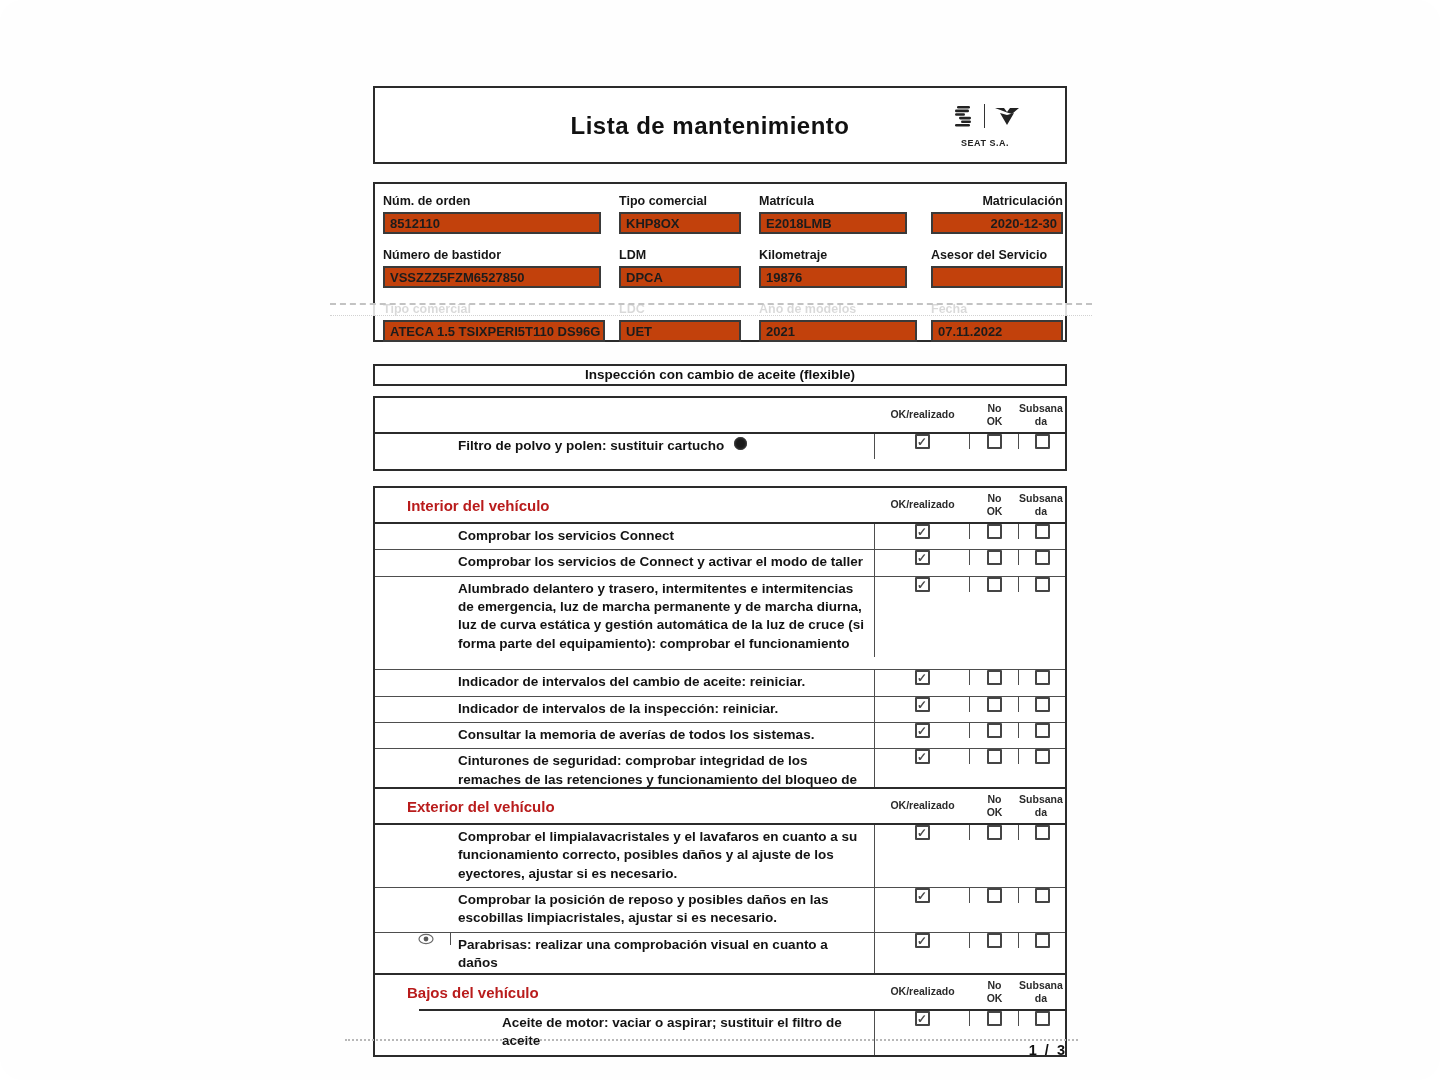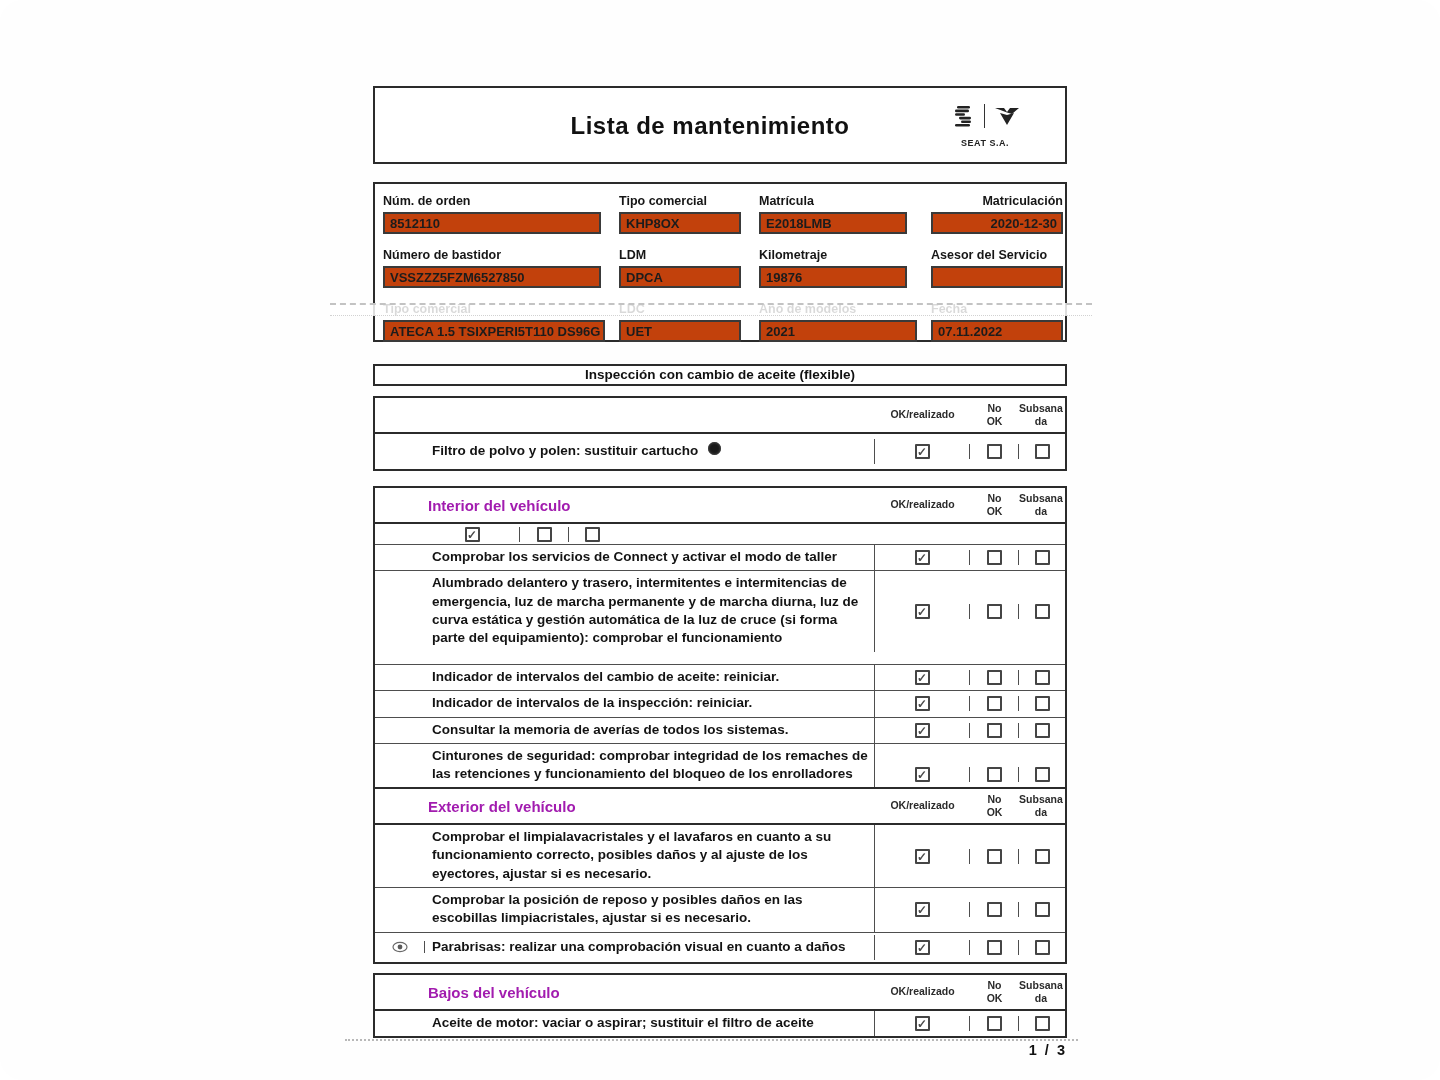--- a/index.html
+++ b/index.html
@@ -41,29 +41,29 @@
   }
   
   .section-banner {
     position:absolute; left:373px; top:364px; width:694px; height:22px;
     border:2px solid #2b2b2b; background:#fff; text-align:center;
     font-size:13.5px; font-weight:bold; padding-top:1px; color:#111;
   }
   
   .tbl { position:absolute; left:373px; width:694px; border:2px solid #2b2b2b; background:#fff; }
   .tbl-header { display:flex; align-items:stretch; min-height:34px; }
-  .hdr-title { flex:1; display:flex; align-items:center; padding-left:53px; font-size:15px; font-weight:bold; color:#a21caf; }
+  .hdr-title { flex:1; display:flex; align-items:center; padding-left:32px; font-size:15px; font-weight:bold; color:#b91c1c; }
   .hdr-cell { display:flex; align-items:center; justify-content:center; text-align:center;
               font-size:10.5px; font-weight:bold; color:#2a2a2a; line-height:1.25; }
   .hdr-ok { width:95px; }
   .hdr-nook { width:49px; }
   .hdr-nook span { display:block; width:22px; margin:0 auto; }
   .hdr-sub { width:46px; }
   .hdr-sub span { display:block; width:50px; margin:0 0 0 -2px; word-break:break-all; }
-  .row { display:flex; align-items:center; border-top:1px solid #4e4e4e; }
+  .row { display:flex; align-items:flex-start; border-top:1px solid #4e4e4e;padding-left:26px; }
   .row.first { border-top:2px solid #2b2b2b; }
   .cell-icon { width:50px; border-right:1px solid #4e4e4e; display:flex; align-items:center; justify-content:center; }
   .cell-text { flex:1; padding:3px 6px 4px 7px; font-size:13.5px; font-weight:bold; line-height:1.36;
                color:#131313; border-right:1px solid #4e4e4e; }
   .cell-cb { display:flex; align-items:center; justify-content:center; }
   .cb-ok { width:95px; border-right:1px solid #4e4e4e; }
   .cb-nook { width:49px; border-right:1px solid #4e4e4e; }
   .cb-sub { width:46px; }
   .checkbox {
     width:15px; height:15px; border:2px solid #454545; border-radius:1px;
@@ -206,20 +206,21 @@
       <div class="hdr-cell hdr-ok">OK/realizado</div>
       <div class="hdr-cell hdr-nook">
           <span>No OK</span>
         </div>
       <div class="hdr-cell hdr-sub">
           <span>Subsanada</span>
         </div>
     </div>
     <div class="row first" style="min-height:22px;">
       <div class="cell-icon"></div>
+      <div class="cell-text">Comprobar los servicios Connect</div>
       <div class="cell-cb cb-ok">
           <div class="checkbox">✓</div>
         </div>
       <div class="cell-cb cb-nook">
           <div class="checkbox"></div>
         </div>
       <div class="cell-cb cb-sub">
           <div class="checkbox"></div>
         </div>
     </div>
@@ -366,21 +367,21 @@
     <div class="tbl-header">
       <div class="hdr-title">Bajos del vehículo</div>
       <div class="hdr-cell hdr-ok">OK/realizado</div>
       <div class="hdr-cell hdr-nook">
           <span>No OK</span>
         </div>
       <div class="hdr-cell hdr-sub">
           <span>Subsanada</span>
         </div>
     </div>
-    <div class="row first" style="min-height:24px;">
+    <div class="row first" style="min-height:24px;margin-left:44px;">
       <div class="cell-icon"></div>
       <div class="cell-text">Aceite de motor: vaciar o aspirar; sustituir el filtro de aceite</div>
       <div class="cell-cb cb-ok">
           <div class="checkbox">✓</div>
         </div>
       <div class="cell-cb cb-nook">
           <div class="checkbox"></div>
         </div>
       <div class="cell-cb cb-sub">
           <div class="checkbox"></div>

